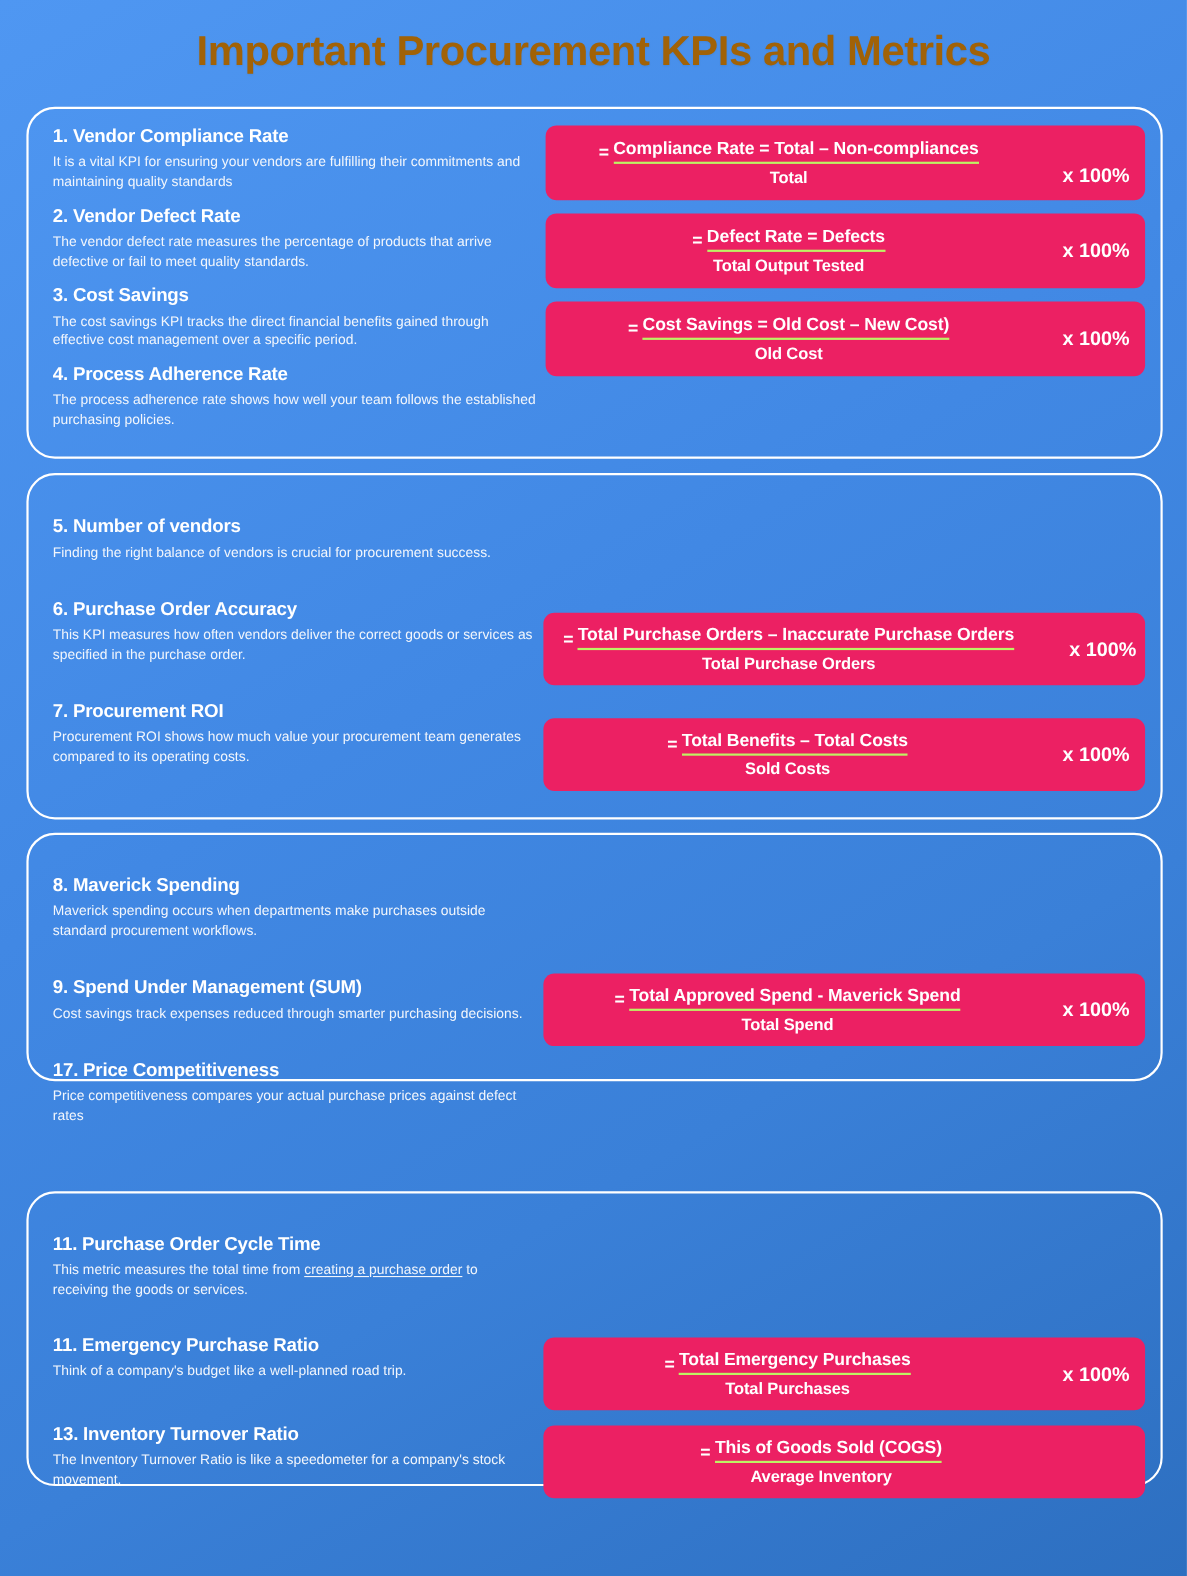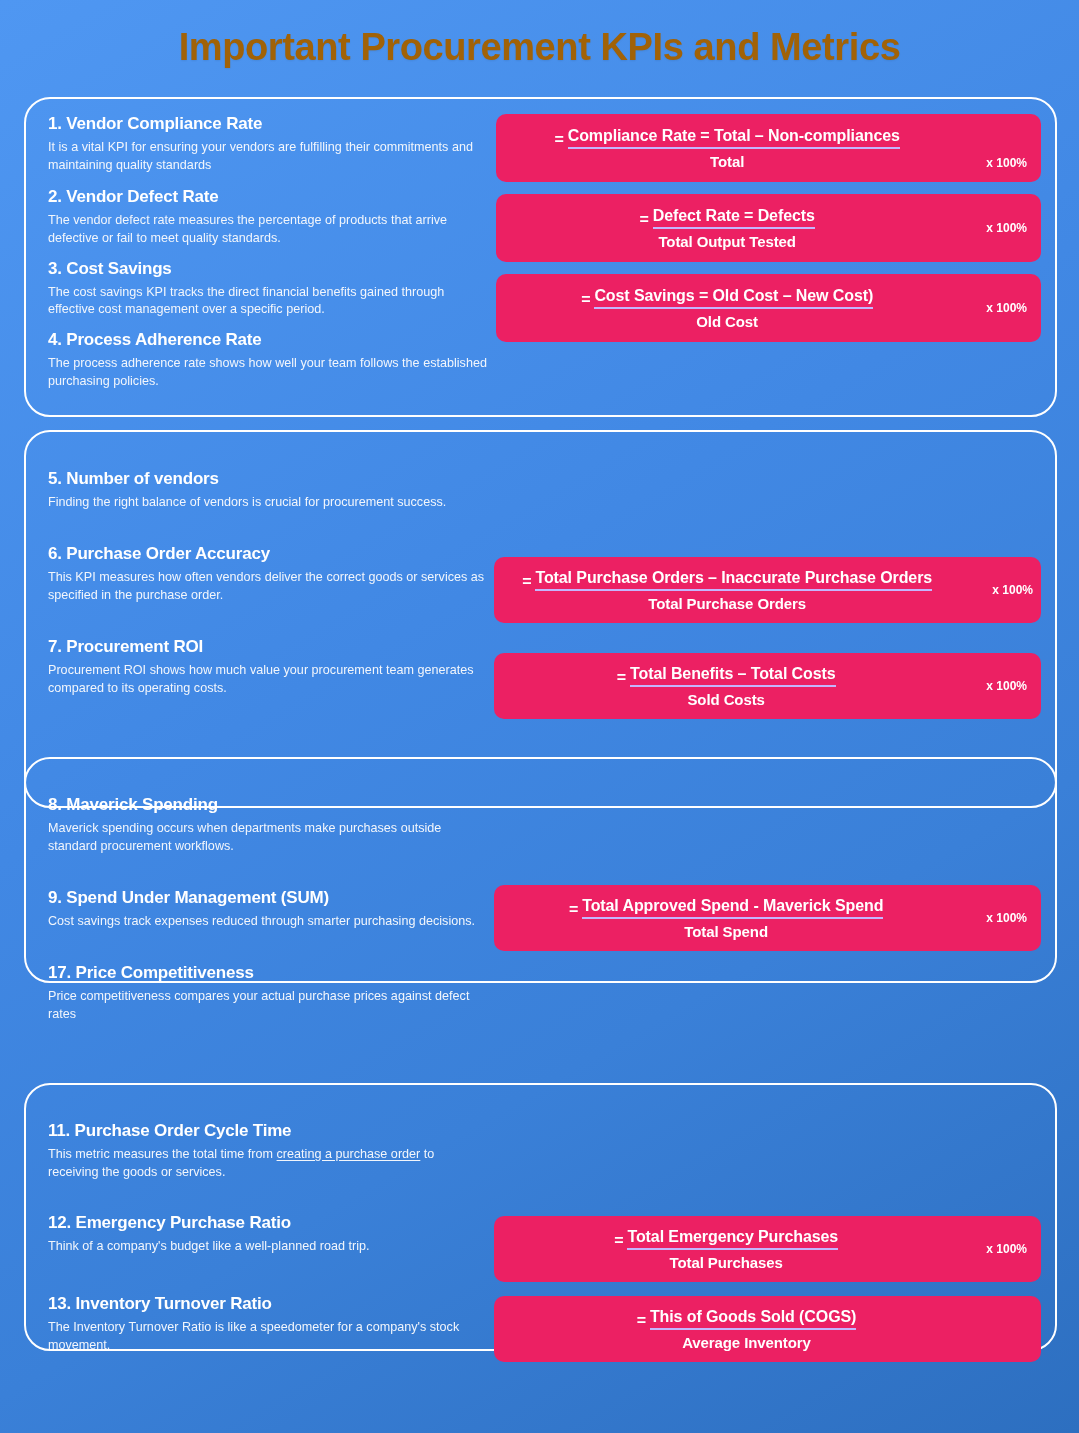--- a/index.html
+++ b/index.html
@@ -99,35 +99,35 @@
     font-weight: bold;
     white-space: nowrap;
     letter-spacing: -0.1px;
     display: inline-flex;
     align-items: flex-end;
   }
 
   .frac-eq { padding-right: 4px; }
 
   .frac-num-text {
-    border-bottom: 2px solid #c4b5fd;
+    border-bottom: 2px solid #bef264;
     padding-bottom: 2px;
   }
 
   .frac-den {
     font-size: 15px;
     font-weight: bold;
     white-space: nowrap;
     letter-spacing: -0.1px;
     margin-top: 4px;
   }
 
   .multiplier {
     flex: 0 0 auto;
-    font-size: 12px;
+    font-size: 18px;
     font-weight: bold;
     white-space: nowrap;
     align-self: flex-end;
     padding-bottom: 4px;
     padding-left: 6px;
     margin-left: 32px;
   }
 
   .multiplier.center { align-self: center; padding-bottom: 0; }
 </style>
@@ -185,21 +185,21 @@
           <span class="frac-eq">=</span>
           <span class="frac-num-text">Cost Savings = Old Cost – New Cost)</span>
         </div>
         <div class="frac-den">Old Cost</div>
       </div>
       <div class="multiplier center">x 100%</div>
     </div>
   </div>
 </div>
 
-<div class="card" style="top:430px; height:378px;">
+<div class="card" style="top:430px; height:315px;">
   <div class="card-inner">
     <div class="kpi-col" style="top:37px;">
       <div class="kpi-block" style="margin-bottom:32px;">
         <div class="kpi-title">5. Number of vendors</div>
         <div class="kpi-desc">Finding the right balance of vendors is crucial for procurement success.</div>
       </div>
       <div class="kpi-block" style="margin-bottom:32px;">
         <div class="kpi-title">6. Purchase Order Accuracy</div>
         <div class="kpi-desc">This KPI measures how often vendors deliver the correct goods or services as specified in the purchase order.</div>
       </div>
@@ -264,21 +264,21 @@
 </div>
 
 <div class="card" style="top:1083px; height:268px;">
   <div class="card-inner">
     <div class="kpi-col" style="top:36px;">
       <div class="kpi-block" style="margin-bottom:31px;">
         <div class="kpi-title">11. Purchase Order Cycle Time</div>
         <div class="kpi-desc"><span>This metric measures the total time from </span><a class="link" href="#">creating a purchase order</a><span> to receiving the goods or services.</span></div>
       </div>
       <div class="kpi-block" style="margin-bottom:38px;">
-        <div class="kpi-title">12. Emergency Purchase Ratio</div>
+        <div class="kpi-title">11. Emergency Purchase Ratio</div>
         <div class="kpi-desc">Think of a company's budget like a well-planned road trip.</div>
       </div>
       <div class="kpi-block">
         <div class="kpi-title">13. Inventory Turnover Ratio</div>
         <div class="kpi-desc">The Inventory Turnover Ratio is like a speedometer for a company's stock movement.</div>
       </div>
     </div>
 
     <div class="formula" style="left:468px; top:131px; width:547px; height:66px;">
       <div class="fraction">

